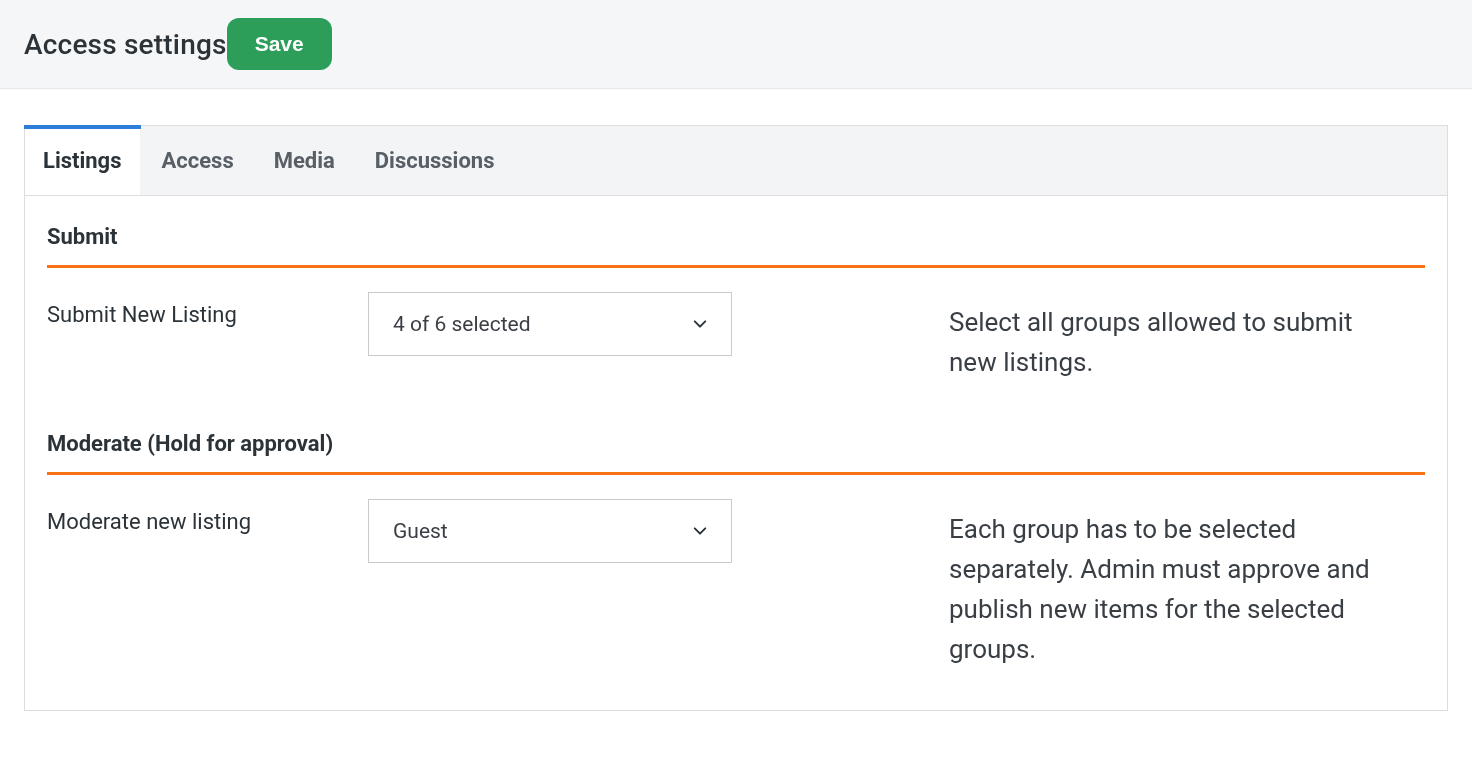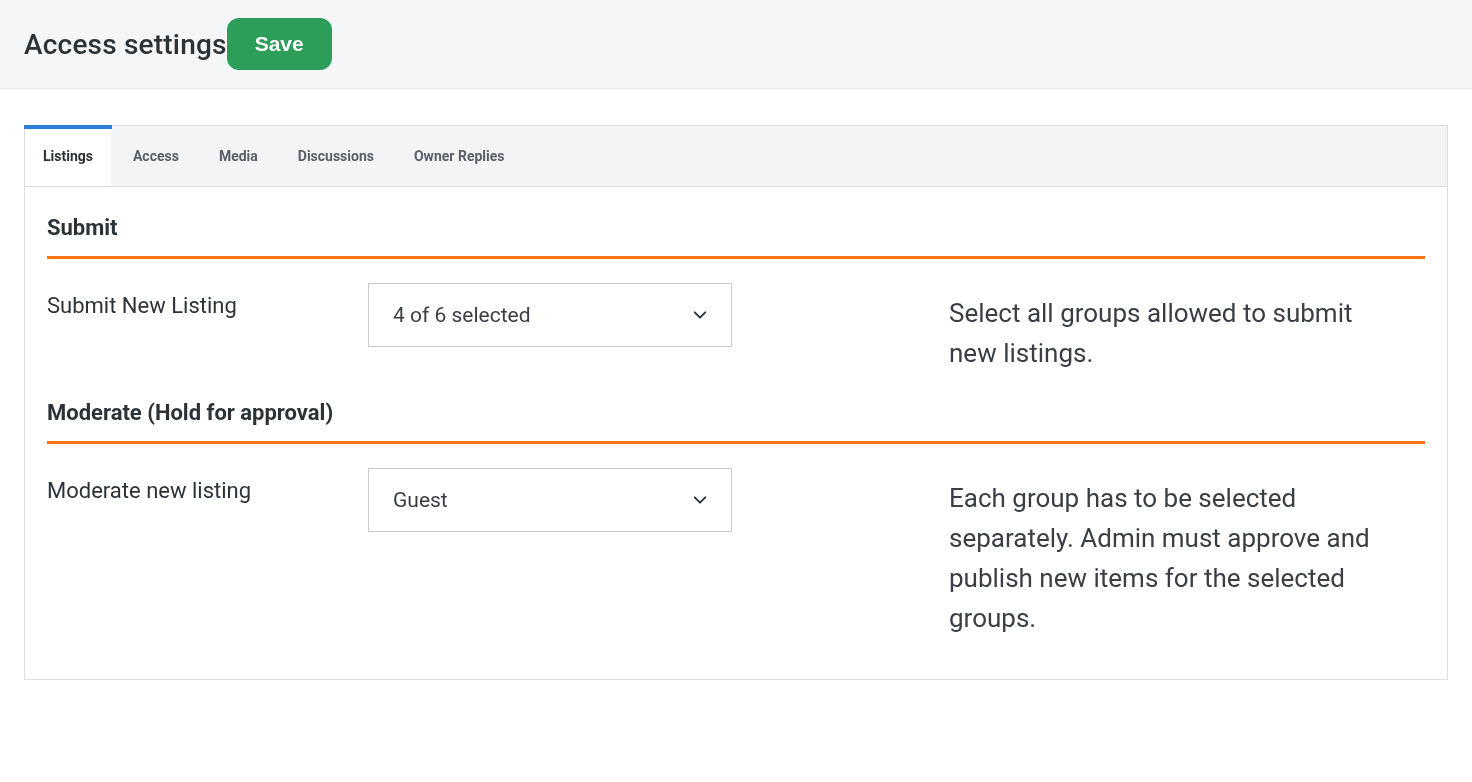--- a/index.html
+++ b/index.html
@@ -39,21 +39,21 @@
       padding: 36px 24px 40px 24px;
     }
 
     .tabs {
       display: flex;
       border: 1px solid #dcdde1;
       background: #f3f4f5;
     }
     .tab {
       padding: 22px 18px;
-      font-size: 14px;
+      font-size: 22px;
       font-weight: 700;
       color: #595f67;
       cursor: pointer;
       position: relative;
       border-right: none;
     }
     .tab.active {
       background: #fff;
       color: #2c3338;
     }
@@ -76,21 +76,21 @@
     }
 
     .section-title {
       font-size: 22px;
       font-weight: 700;
       color: #2c3338;
       padding: 0 0 16px 0;
       margin: 0 22px;
       border-bottom: 3px solid #f97316;
     }
-    .section-title.mt { margin-top: 26px; }
+    .section-title.mt { margin-top: 48px; }
 
     .row {
       display: flex;
       align-items: flex-start;
       padding: 24px 22px 0 22px;
       gap: 21px;
     }
     .row-label {
       width: 300px;
       font-size: 22px;
@@ -138,21 +138,20 @@
   <button class="save-btn">Save</button>
 </div>
 
 <div class="content-wrap">
 
   <div class="tabs">
     <div class="tab active">Listings</div>
     <div class="tab">Access</div>
     <div class="tab">Media</div>
     <div class="tab">Discussions</div>
-    <div class="tab">Owner Replies</div>
   </div>
 
   <div class="panel">
 
     <div class="section-title">Submit</div>
 
     <div class="row">
       <div class="row-label">Submit New Listing</div>
       <div class="row-control">
         <div class="select-like">

